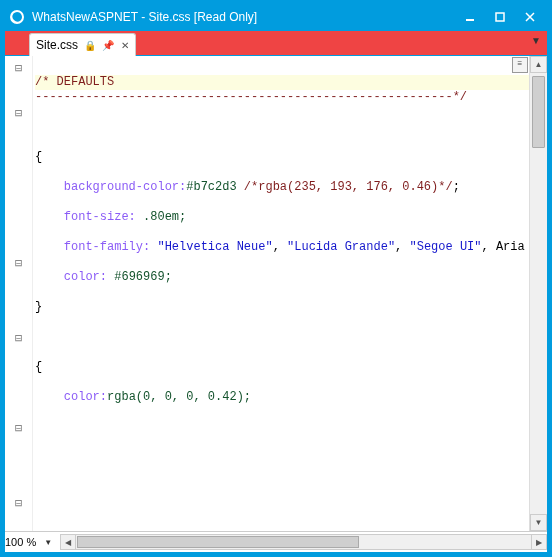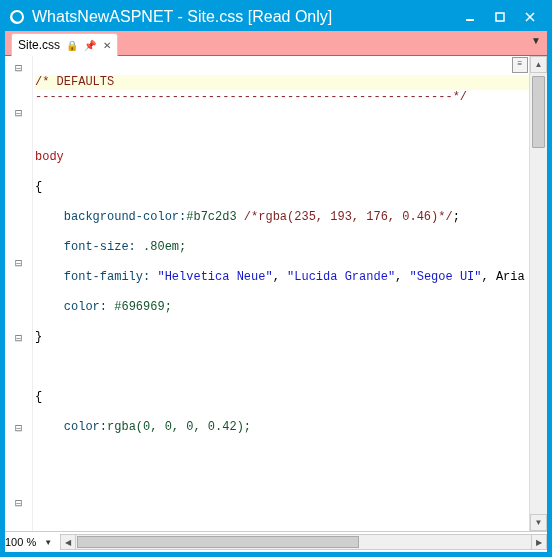--- a/index.html
+++ b/index.html
@@ -1,36 +1,36 @@
 <!DOCTYPE html>
 <html><head>
 <meta charset="utf-8">
 <style>
   html,body{margin:0;padding:0;font-family:"Segoe UI",Arial,sans-serif;background:#fff}
   .window{width:552px;height:557px;background:#019cde;padding:4px;box-sizing:border-box;position:relative}
-  .titlebar{height:26px;display:flex;align-items:center;color:#fff;font-size:16px;padding:0 4px}
+  .titlebar{height:26px;display:flex;align-items:center;color:#fff;font-size:12px;padding:0 4px}
   .titlebar .logo{width:18px;height:18px;margin-right:6px;display:flex;align-items:center;justify-content:center}
   .titlebar .logo svg{width:16px;height:16px}
   .titlebar .title{flex:1}
   .titlebar .winbtns{display:flex;gap:2px}
   .titlebar .winbtn{width:28px;height:20px;display:flex;align-items:center;justify-content:center;color:#fff}
   .client{background:#fff;height:calc(100% - 26px);box-sizing:border-box;display:flex;flex-direction:column;border:1px solid #019cde}
-  .tabstrip{height:24px;background:#fca5a5;border-bottom:1px solid #019cde;display:flex;align-items:flex-end;padding-left:6px;position:relative}
+  .tabstrip{height:24px;background:#ef4444;border-bottom:1px solid #019cde;display:flex;align-items:flex-end;padding-left:24px;position:relative}
   .tab{height:22px;border:1px solid #ccc;border-bottom:none;border-radius:3px 3px 0 0;background:#fff;display:flex;align-items:center;padding:0 6px;font-size:12px;gap:6px;margin-bottom:-1px}
   .tab .pin,.tab .close{font-size:10px;color:#555;cursor:pointer}
   .tab .close{font-size:10px}
   .tabstrip .menu{position:absolute;right:6px;top:4px;font-size:10px;color:#333}
   .editor-wrap{flex:1;display:flex;overflow:hidden;position:relative}
   .gutter{width:28px;background:#fff;border-right:1px solid #eee;font-family:Consolas,monospace;font-size:12px;color:#888;padding-top:4px;box-sizing:border-box}
   .gutter .fold{height:15px;display:flex;align-items:center;justify-content:center;cursor:pointer}
   .code{flex:1;overflow:auto;font-family:Consolas,"Courier New",monospace;font-size:12px;line-height:15px;white-space:pre;padding:4px 0 4px 2px;color:#000;position:relative}
   .code .line{height:15px}
   .c-com{color:#7f1d1d}
   .c-sel{color:#a31515}
-  .c-prop{color:#0c4a6e}
+  .c-prop{color:#8b5cf6}
   .c-val{color:#14532d}
   .c-str{color:#1518cc}
   .c-punc{color:#000}
   .hl{background:#fdfde0;display:inline-block;width:100%}
   .split-glyph{position:absolute;right:1px;top:1px;width:14px;height:14px;border:1px solid #999;background:#f4f4f4;font-size:8px;text-align:center;line-height:12px;color:#444}
   .vscroll{width:17px;background:#f0f0f0;border-left:1px solid #ddd;position:relative}
   .vscroll .arrow{height:17px;background:#f0f0f0;border:1px solid #ccc;box-sizing:border-box;display:flex;align-items:center;justify-content:center;font-size:8px;color:#555;position:absolute;left:0;right:0}
   .vscroll .arrow.up{top:0}
   .vscroll .arrow.down{bottom:0}
   .vscroll .thumb{position:absolute;left:2px;right:2px;top:20px;height:70px;background:#cfcfcf;border:1px solid #aaa;border-radius:1px}
@@ -112,21 +112,20 @@
         <div class="fold"></div>
           <div class="fold"></div>
           <div class="fold"></div>
           <div class="fold"></div>
         <div class="fold">⊟</div>
       </div>
       <div class="code">
 <div class="line hl"><span class="c-com">/* DEFAULTS</span></div>
 <div class="line"><span class="c-com">----------------------------------------------------------*/</span></div>
 <div class="line"></div>
-<div class="line"><span class="c-sel">body</span></div>
 <div class="line"><span class="c-punc">{</span></div>
 <div class="line">    <span class="c-prop">background-color:</span><span class="c-val">#b7c2d3 </span><span class="c-com">/*rgba(235, 193, 176, 0.46)*/</span><span class="c-punc">;</span></div>
 <div class="line">    <span class="c-prop">font-size:</span><span class="c-val"> .80em;</span></div>
 <div class="line">    <span class="c-prop">font-family:</span><span class="c-str"> "Helvetica Neue"</span><span class="c-punc">, </span><span class="c-str">"Lucida Grande"</span><span class="c-punc">, </span><span class="c-str">"Segoe UI"</span><span class="c-punc">, Aria</span></div>
 <div class="line">    <span class="c-prop">color:</span><span class="c-val"> #696969;</span></div>
 <div class="line"><span class="c-punc">}</span></div>
 <div class="line"></div>
 <div class="line"><span class="c-punc">{</span></div>
 <div class="line">    <span class="c-prop">color:</span><span class="c-val">rgba(0, 0, 0, 0.42);</span></div>
 

